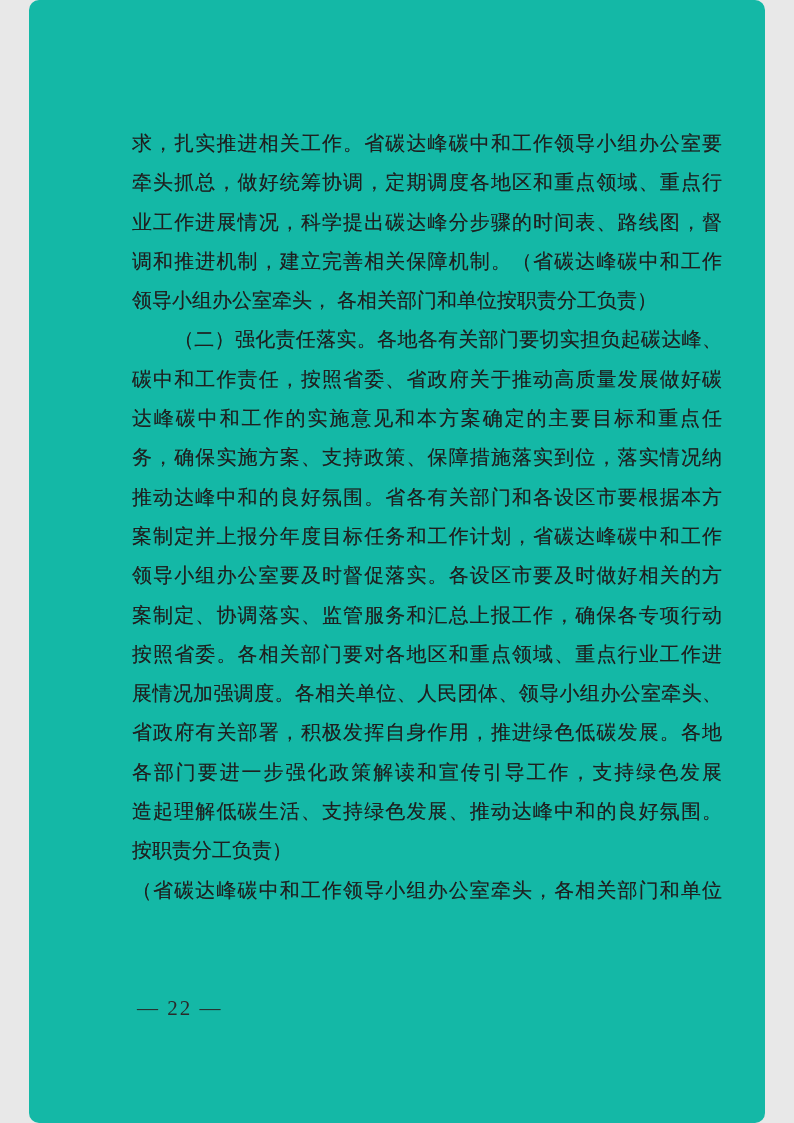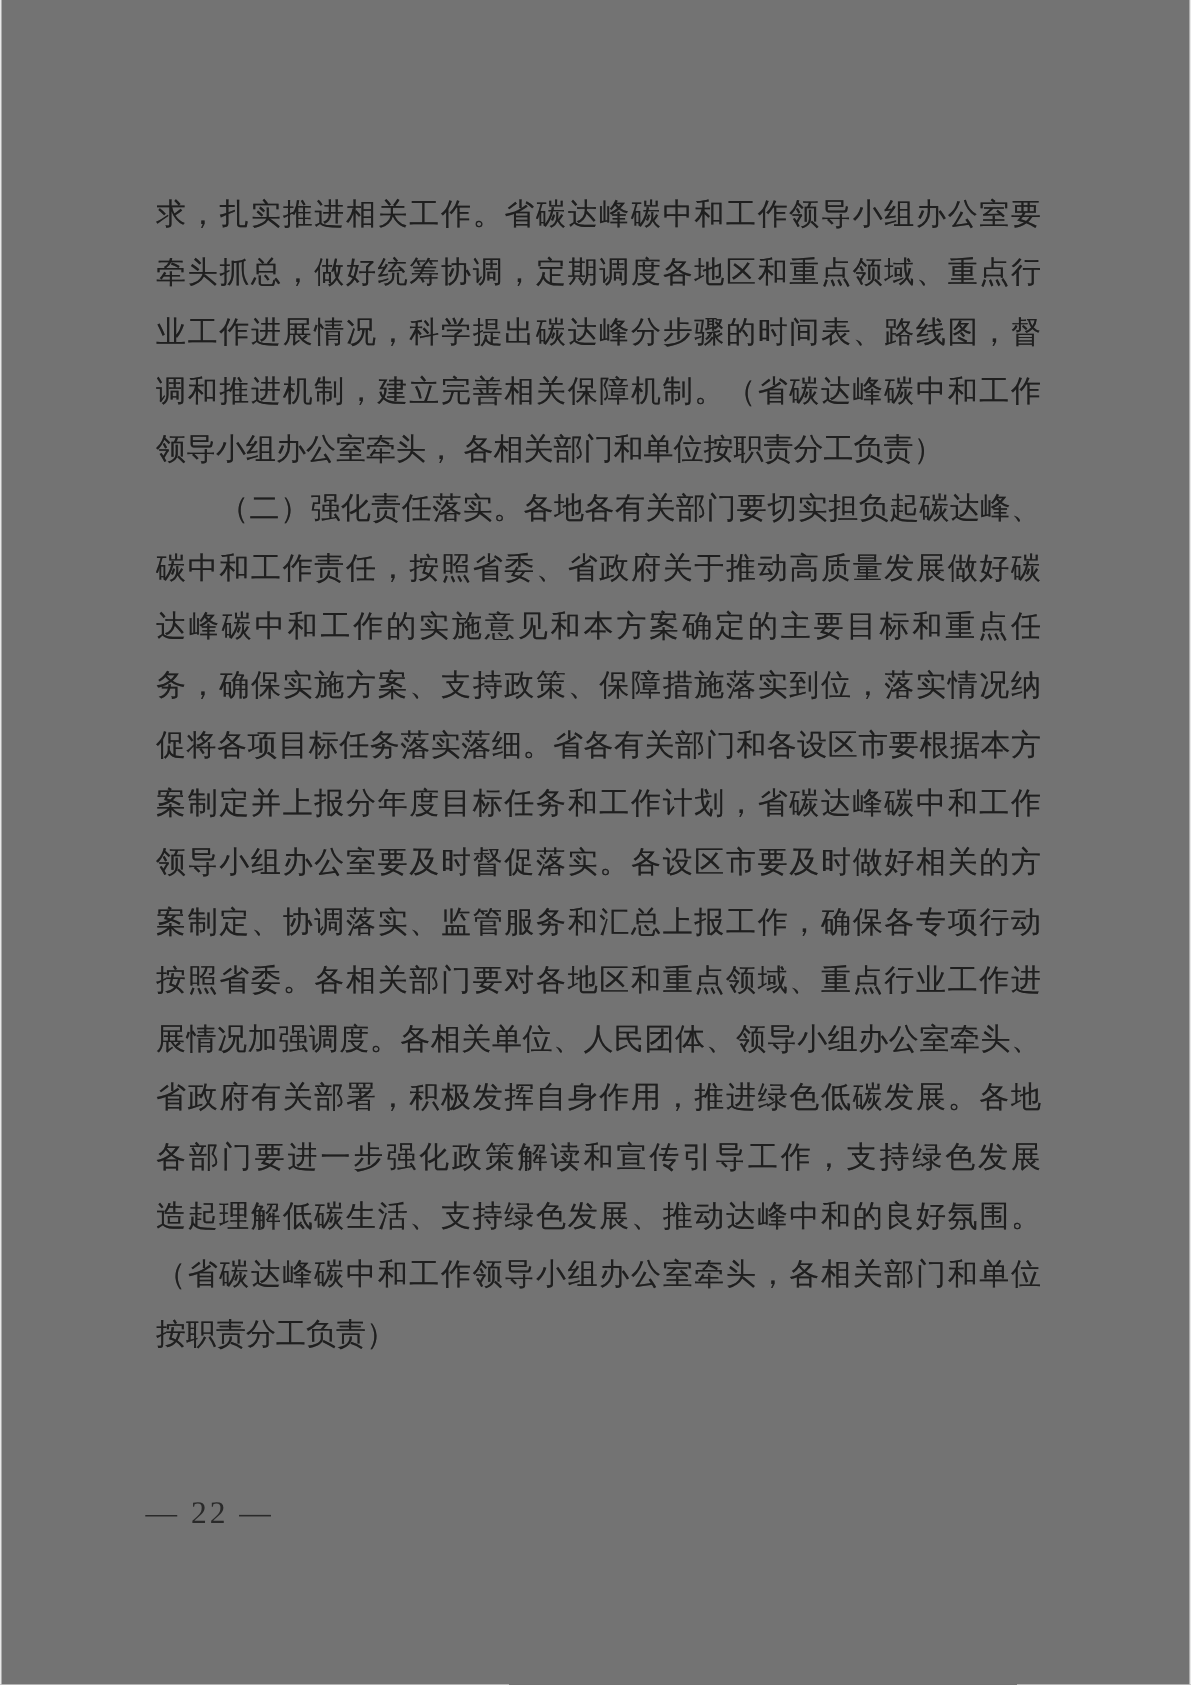--- a/index.html
+++ b/index.html
@@ -3,26 +3,27 @@
 <meta charset="utf-8">
 <style>
   html, body {
     margin: 0;
     padding: 0;
     background: #e8e8e8;
     font-family: "Liberation Serif", "DejaVu Serif", serif;
   }
   .page {
     position: relative;
-    width: 792px;
+    width: 736px;
     height: 1123px;
-    background: #737373;
+    background: #14b8a6;
     overflow: hidden;
     margin: 0 auto;
     color: #1f1f1f;
+    border-radius: 10px;
   }
   .textblock {
     position: absolute;
     left: 103px;
     top: 124px;
     width: 590px;
   }
   .line {
     height: 39.3px;
     line-height: 39.3px;
@@ -38,21 +39,21 @@
     text-align-last: justify;
     text-justify: inter-character;
   }
   .line.indent {
     padding-left: 42px;
   }
   .kai {
   }
   .pageno {
     position: absolute;
-    left: 96px;
+    left: 108px;
     top: 993px;
     font-size: 21px;
     line-height: 30px;
     letter-spacing: 2px;
     color: #2a2a2a;
   }
 </style>
 </head>
 <body>
 
@@ -60,26 +61,26 @@
   <div class="textblock">
       <div class="line j"><span>求，扎实推进相关工作。省碳达峰碳中和工作领导小组办公室要</span></div>
       <div class="line j"><span>牵头抓总，做好统筹协调，定期调度各地区和重点领域、重点行</span></div>
       <div class="line j"><span>业工作进展情况，科学提出碳达峰分步骤的时间表、路线图，督</span></div>
       <div class="line j"><span>调和推进机制，建立完善相关保障机制。</span><span class="kai">（省碳达峰碳中和工作</span></div>
       <div class="line"><span class="kai">领导小组办公室牵头， 各相关部门和单位按职责分工负责）</span></div>
       <div class="line j indent"><span>（二）强化责任落实。各地各有关部门要切实担负起碳达峰、</span></div>
       <div class="line j"><span>碳中和工作责任，按照省委、省政府关于推动高质量发展做好碳</span></div>
       <div class="line j"><span>达峰碳中和工作的实施意见和本方案确定的主要目标和重点任</span></div>
       <div class="line j"><span>务，确保实施方案、支持政策、保障措施落实到位，落实情况纳</span></div>
-      <div class="line j"><span>促将各项目标任务落实落细。省各有关部门和各设区市要根据本方</span></div>
+      <div class="line j"><span>推动达峰中和的良好氛围。省各有关部门和各设区市要根据本方</span></div>
       <div class="line j"><span>案制定并上报分年度目标任务和工作计划，省碳达峰碳中和工作</span></div>
       <div class="line j"><span>领导小组办公室要及时督促落实。各设区市要及时做好相关的方</span></div>
       <div class="line j"><span>案制定、协调落实、监管服务和汇总上报工作，确保各专项行动</span></div>
       <div class="line j"><span>按照省委。各相关部门要对各地区和重点领域、重点行业工作进</span></div>
       <div class="line j"><span>展情况加强调度。各相关单位、人民团体、领导小组办公室牵头、</span></div>
       <div class="line j"><span>省政府有关部署，积极发挥自身作用，推进绿色低碳发展。各地</span></div>
       <div class="line j"><span>各部门要进一步强化政策解读和宣传引导工作，支持绿色发展</span></div>
       <div class="line j"><span>造起理解低碳生活、支持绿色发展、推动达峰中和的良好氛围。</span></div>
+      <div class="line"><span class="kai">按职责分工负责）</span></div>
       <div class="line j"><span class="kai">（省碳达峰碳中和工作领导小组办公室牵头，各相关部门和单位</span></div>
-      <div class="line"><span class="kai">按职责分工负责）</span></div>
     </div>
   <div class="pageno">— 22 —</div>
 </div>
 
 </body></html>

